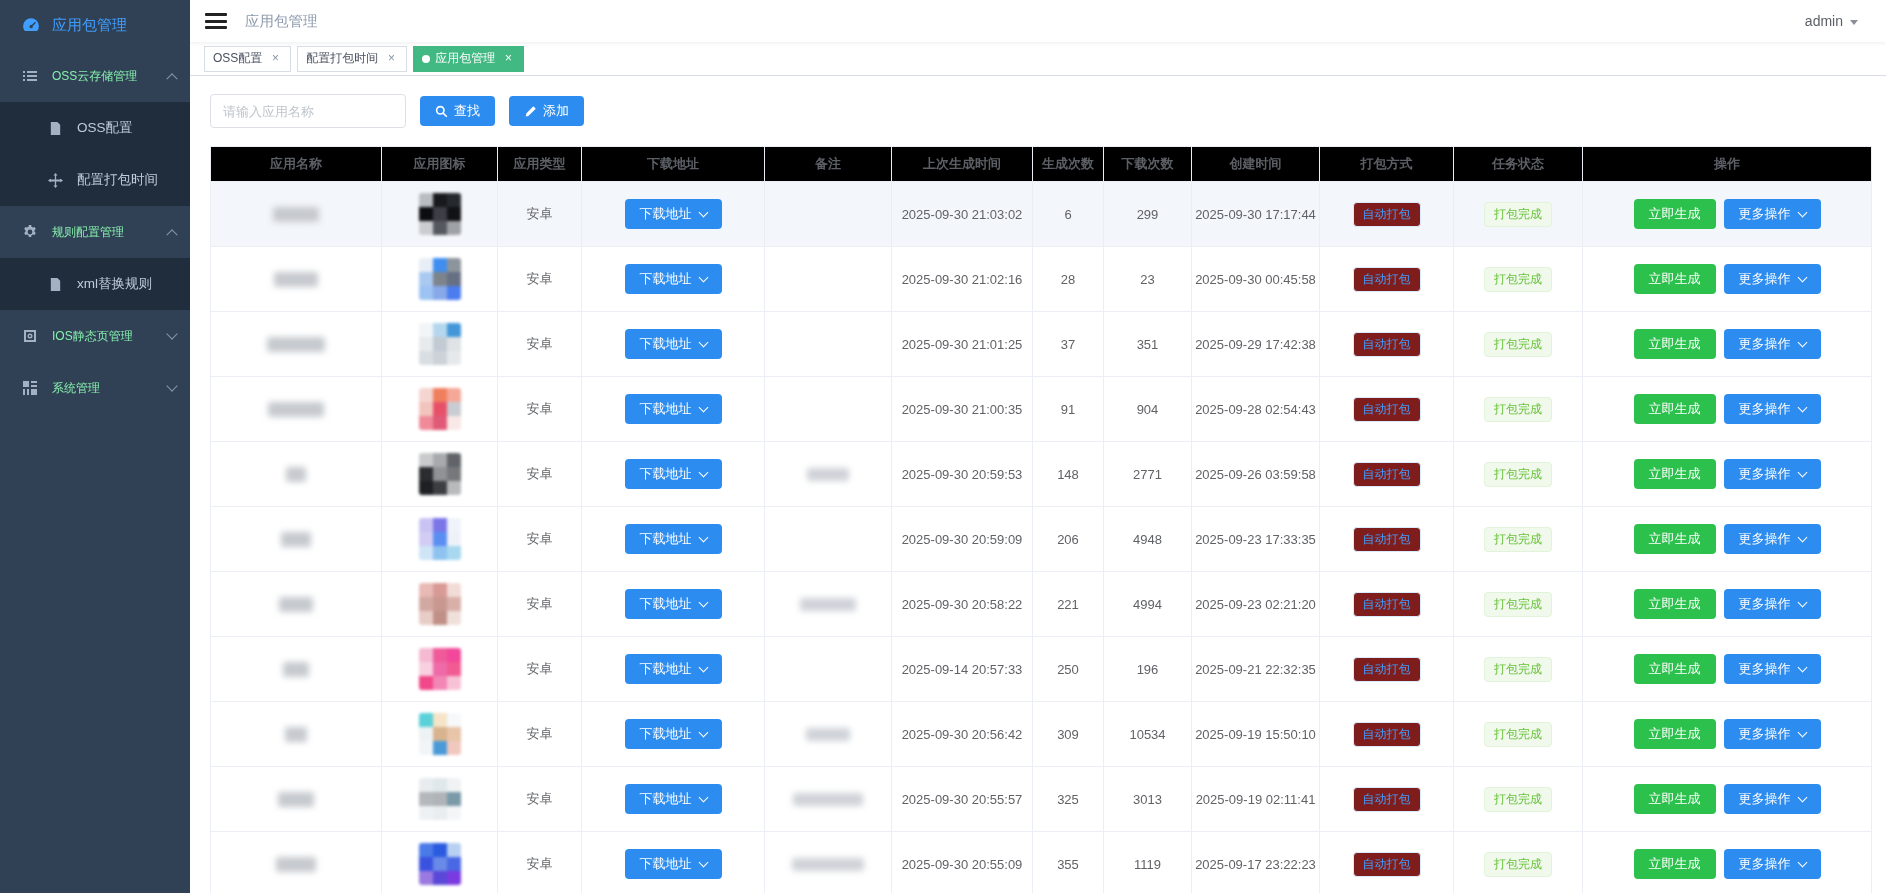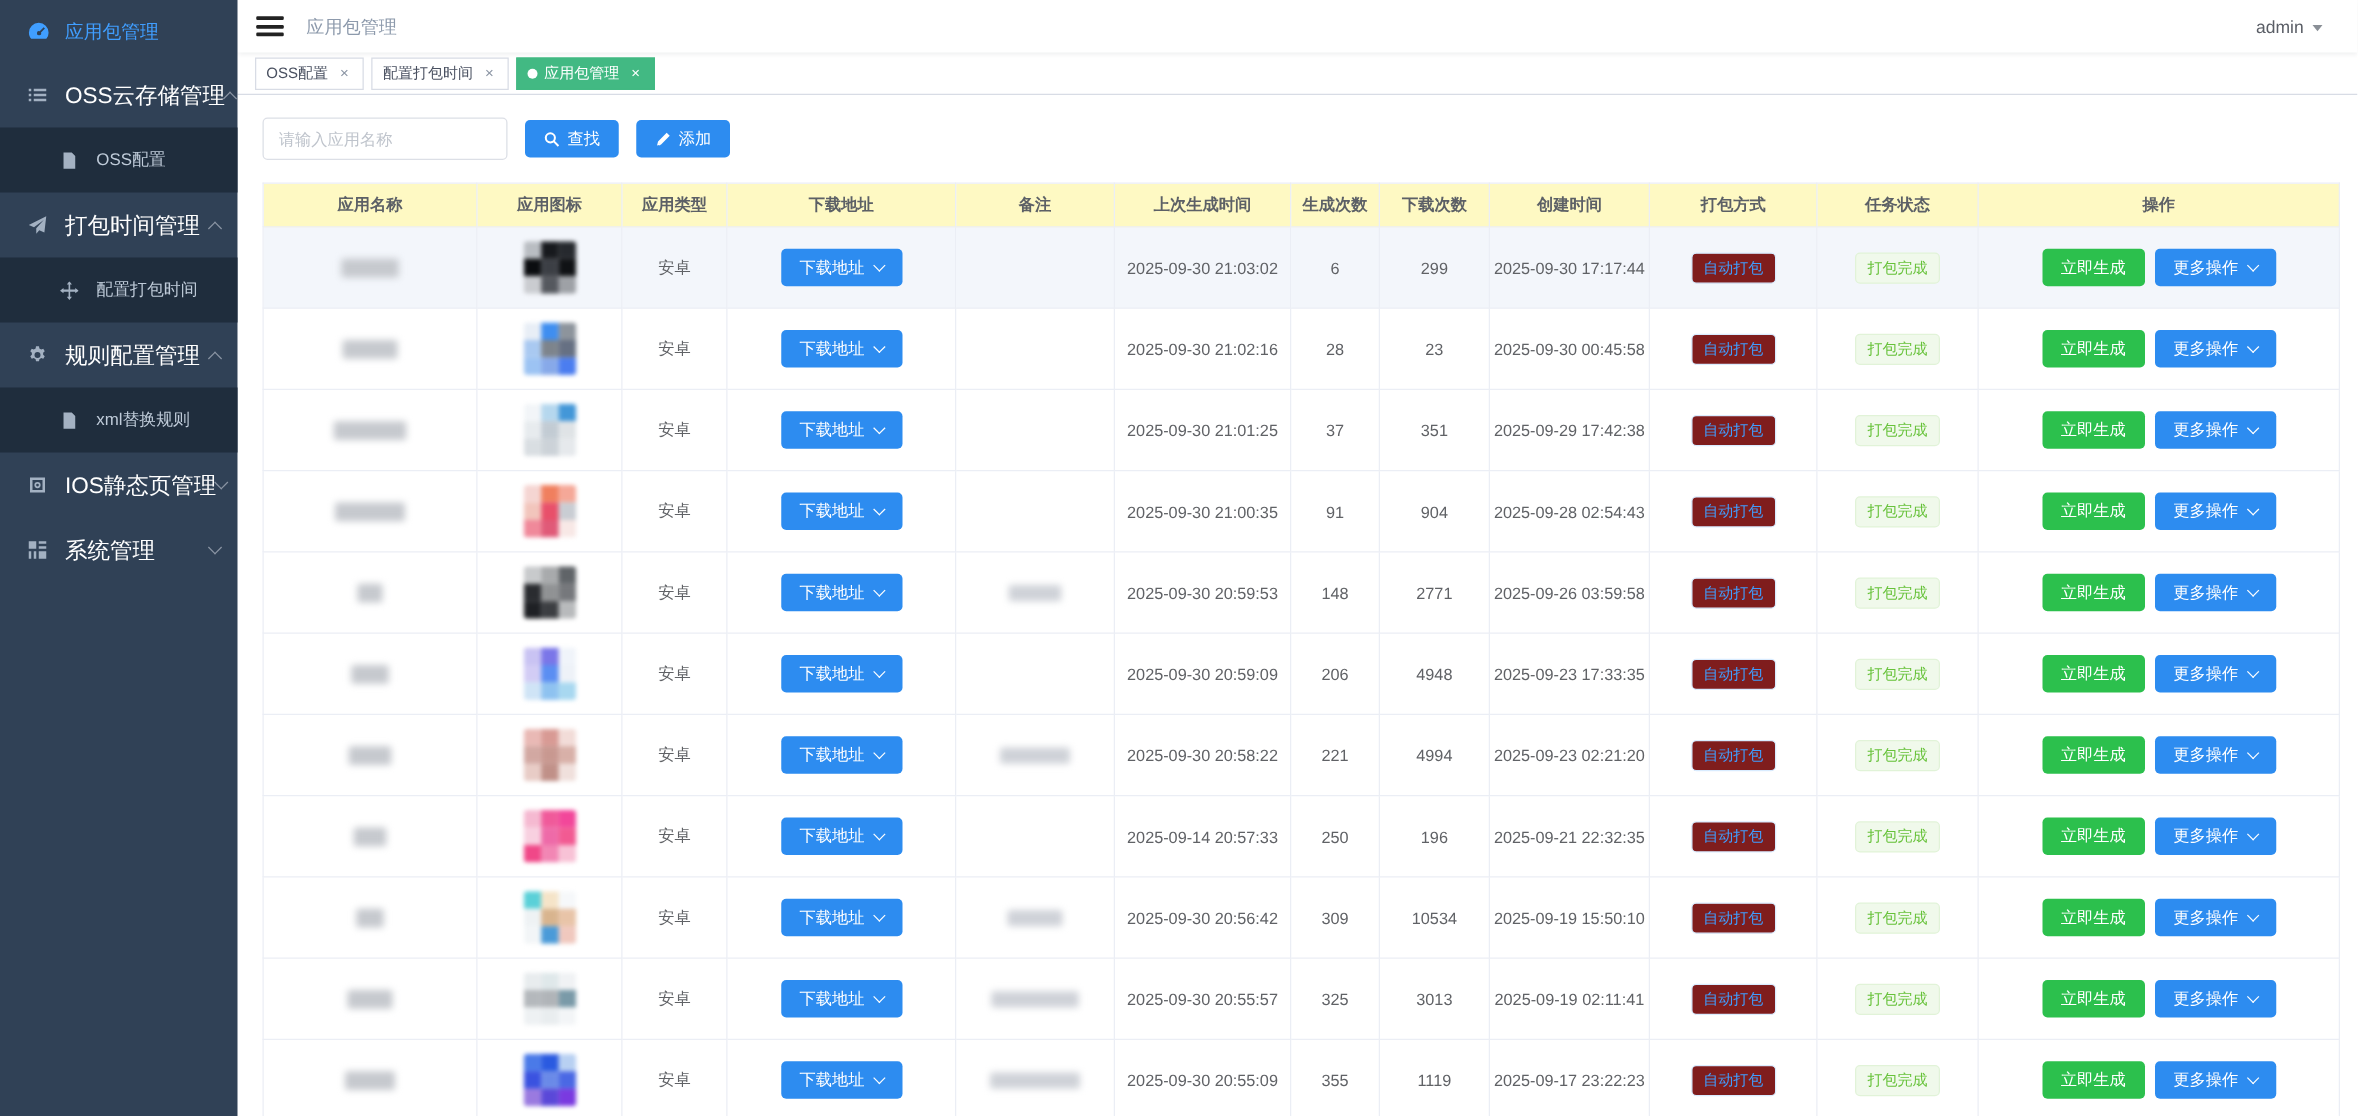--- a/index.html
+++ b/index.html
@@ -7,21 +7,21 @@
     font-family:"Liberation Sans","DejaVu Sans",sans-serif; }
   .page { position:relative; width:1886px; height:893px; }
 
   
   .sidebar { position:absolute; left:0; top:0; bottom:0; width:190px; background:#304156; z-index:5; }
   .logo-row { height:50px; display:flex; align-items:center; padding-left:22px; }
   .logo-row .ico { width:18px; height:18px; margin-right:12px; color:#409eff; }
   .logo-title { color:#409eff; font-size:15px; }
   .menu-item { height:52px; display:flex; align-items:center; padding:0 14px 0 22px; cursor:pointer; }
   .menu-item .ico { width:16px; height:16px; margin-right:14px; color:#a3b1c2; flex:none; }
-  .menu-item .lbl { color:#ffffff; font-size:18px; flex:1; white-space:nowrap; }
+  .menu-item .lbl { color:#86efac; font-size:12px; flex:1; white-space:nowrap; }
   .submenu { background:#1f2d3d; }
   .submenu-item { height:52px; display:flex; align-items:center; padding-left:48px; cursor:pointer; }
   .submenu-item .ico { width:15px; height:15px; margin-right:14px; color:#a3b1c2; flex:none; }
   .submenu-item .lbl { color:#bfcbd9; font-size:13.5px; white-space:nowrap; }
   .chev { width:8px; height:8px; border-right:1.5px solid #8a94a3; border-bottom:1.5px solid #8a94a3; flex:none; }
   .chev.up { transform:rotate(-135deg) translate(-2px,-2px); }
   .chev.down { transform:rotate(45deg); margin-top:-4px; }
 
   
   .main { position:absolute; left:190px; top:0; right:0; bottom:0; background:#fff; }
@@ -57,21 +57,21 @@
   .btn-primary { background:#2d8cf0; }
   .btn-success { background:#2cc04d; }
   .toolbar .btn { margin-left:14px; }
   .btn .bchev { width:7px; height:7px; border-right:1.6px solid #fff; border-bottom:1.6px solid #fff;
                 transform:rotate(45deg); margin-left:8px; margin-top:-3px; }
 
   
   .table-wrap { margin:18px 14px 0 20px; }
   table { width:100%; border-collapse:collapse; table-layout:fixed; }
   th, td { border:1px solid #ebeef5; text-align:center; vertical-align:middle; }
-  thead th { height:35px; background:#fef9c3; color:#5c6066; font-size:13px; font-weight:bold; }
+  thead th { height:35px; background:#000000; color:#5c6066; font-size:13px; font-weight:bold; }
   tbody td { height:65px; font-size:13px; color:#606266; background:#fff; }
   tbody tr.hovered td { background:#f3f6fb; }
   .cell-btns { display:flex; align-items:center; justify-content:center; gap:8px; }
 
   .mosaic { width:42px; height:42px; display:grid; grid-template-columns:repeat(3,1fr);
             grid-template-rows:repeat(3,1fr); margin:0 auto; filter:blur(1.5px); border-radius:3px; overflow:hidden; }
   .blurblock { height:15px; background:#c6c9ce; border-radius:2px; margin:0 auto; filter:blur(3px); }
   .remarkblock { height:13px; background:#cfd2d8; border-radius:2px; margin:0 auto; filter:blur(3px); }
 
   .tag-badge { display:inline-block; padding:3px 9px; font-size:12px; border-radius:4px; }
@@ -146,27 +146,20 @@
           <span class="lbl">OSS云存储管理</span>
           <i class="chev up"></i>
         </div>
         <div class="submenu">
           <div class="submenu-item">
             <svg class="ico">
               <use href="#i-document"></use>
             </svg>
             <span class="lbl">OSS配置</span>
           </div>
-        </div>
-        <div class="menu-item">
-          <svg class="ico">
-            <use href="#i-send"></use>
-          </svg>
-          <span class="lbl">打包时间管理</span>
-          <i class="chev up"></i>
         </div>
         <div class="submenu">
           <div class="submenu-item">
             <svg class="ico">
               <use href="#i-move"></use>
             </svg>
             <span class="lbl">配置打包时间</span>
           </div>
         </div>
         <div class="menu-item">

